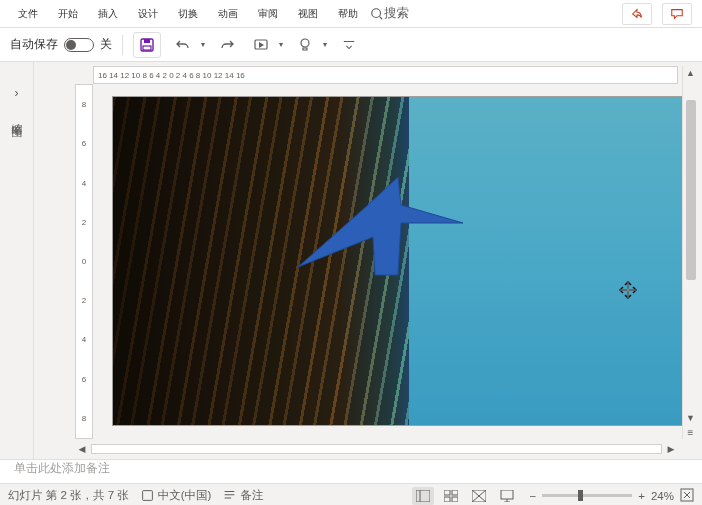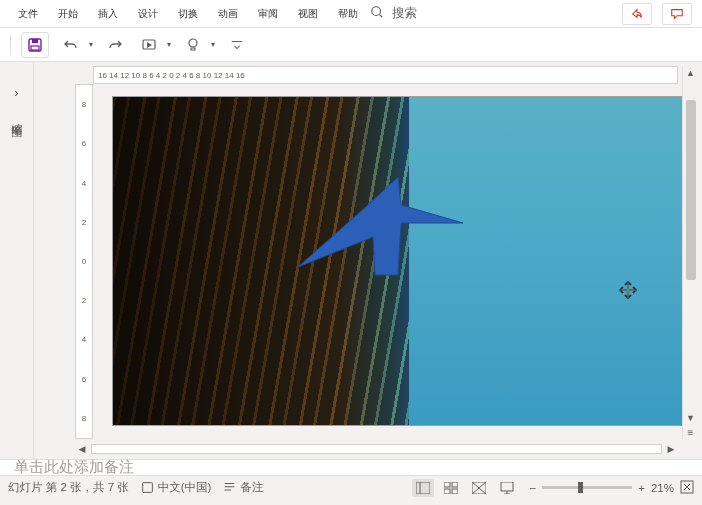--- a/index.html
+++ b/index.html
@@ -1,21 +1,21 @@
 <!DOCTYPE html>
 <html><head>
 <meta charset="utf-8">
 <style>
   * { margin: 0; padding: 0; box-sizing: border-box; font-family: "Segoe UI", "Microsoft YaHei", sans-serif; }
   body { width: 702px; height: 505px; background: #f3f2f1; overflow: hidden; position: relative; }
 
   .menubar { display: flex; align-items: center; height: 28px; padding: 0 10px; gap: 4px; background: #fff; border-bottom: 1px solid #e1dfdd; }
   .menubar .item { padding: 4px 8px; font-size: 10px; color: #323130; cursor: pointer; }
   .menubar .spacer { flex: 1; }
-  .menubar .search { display: flex; gap: 8px; color: #605e5c; font-size: 12.5px; }
+  .menubar .search { display: flex; align-items: center; gap: 0; color: #605e5c; font-size: 12.5px; }
   .menubar .icon-btn { width: 30px; height: 22px; border: 1px solid #e1dfdd; border-radius: 2px; display: flex; align-items: center; justify-content: center; margin-left: 6px; color: #c43e1c; }
   .icon-btn.orange { color: #c43e1c; }
 
   .toolbar { display: flex; align-items: center; height: 34px; padding: 0 10px; gap: 10px; background: #fff; border-bottom: 1px solid #e1dfdd; }
   .autosave { display: flex; align-items: center; gap: 6px; font-size: 12px; color: #323130; }
   .toggle { width: 30px; height: 14px; border: 1px solid #605e5c; border-radius: 7px; position: relative; background: #fff; }
   .toggle::after { content: ""; position: absolute; left: 1px; top: 1px; width: 10px; height: 10px; border-radius: 50%; background: #605e5c; }
   .tbtn { width: 24px; height: 26px; display: flex; align-items: center; justify-content: center; color: #605e5c; cursor: pointer; }
   .tbtn.save { width: 28px; height: 26px; border: 1px solid #e1dfdd; border-radius: 3px; }
   .caret { margin-left: -4px; font-size: 8px; color: #605e5c; }
@@ -46,21 +46,21 @@
   .slide-city { position: absolute; inset: 0; background: linear-gradient(90deg, #1a1208 0%, #2b2012 15%, #3a2d18 30%, #4a3a22 40%, #3291b8 55%, #3ea4c9 75%, #4cb4d8 100%); }
   .slide-city::before { content: ""; position: absolute; inset: 0; background:
     repeating-linear-gradient(100deg, rgba(255,200,100,0.35) 0 3px, rgba(30,20,10,0.55) 3px 14px, rgba(255,180,80,0.2) 14px 17px, rgba(10,8,5,0.5) 17px 30px);
     mix-blend-mode: overlay; }
   .slide-city::after { content: ""; position: absolute; top: 0; right: 0; bottom: 0; width: 48%; background: linear-gradient(180deg, #5ab0c6 0%, #4aa8c7 50%, #3a9bc1 100%); }
   .tower { position: absolute; top: 78px; left: 180px; width: 200px; height: 110px; }
   .tower svg { width: 100%; height: 100%; }
 
   .cursor { position: absolute; top: 183px; left: 505px; width: 20px; height: 20px; pointer-events: none; }
 
-  .notes { height: 16px; border-top: 1px solid #e1dfdd; background: #fff; display: flex; align-items: center; padding: 0 14px; font-size: 15px; color: #a19f9d; }
+  .notes { height: 24px; border-top: 1px solid #e1dfdd; background: #fff; display: flex; align-items: flex-start; padding: 0 14px; font-size: 12px; color: #a19f9d; }
 
   .status { height: 24px; background: #f3f2f1; border-top: 1px solid #e1dfdd; display: flex; align-items: center; padding: 0 8px; font-size: 11.5px; color: #605e5c; gap: 12px; }
   .status .sbtn { display: flex; align-items: center; gap: 4px; cursor: pointer; }
   .status .spacer { flex: 1; }
   .status .views { display: flex; gap: 6px; align-items: center; }
   .status .vbtn { width: 22px; height: 18px; display: flex; align-items: center; justify-content: center; color: #605e5c; }
   .status .vbtn.active { background: #e1dfdd; border-radius: 2px; }
   .status .zoom { display: flex; align-items: center; gap: 6px; }
   .status .zslider { width: 90px; height: 3px; background: #c8c6c4; position: relative; }
   .status .zslider::after { content: ""; position: absolute; left: 36px; top: -4px; width: 5px; height: 11px; background: #605e5c; }
@@ -92,20 +92,25 @@
       </svg>
   </div>
   <div class="icon-btn orange">
     <svg width="14" height="14" viewBox="0 0 16 16">
         <path d="M2 3h12v7H8l-3 3v-3H2z" fill="none" stroke="#c43e1c" stroke-width="1.2"></path>
       </svg>
   </div>
 </div>
 
 <div class="toolbar">
+  <div class="autosave">
+    <span>自动保存</span>
+    <div class="toggle"></div>
+    <span>关</span>
+  </div>
   <div class="sep"></div>
   <div class="tbtn save">
     <svg width="16" height="16" viewBox="0 0 16 16">
         <rect x="2" y="2" width="12" height="12" rx="1.5" fill="none" stroke="#7719aa" stroke-width="1.4"></rect>
         <rect x="5" y="2" width="6" height="4" fill="#7719aa"></rect>
         <rect x="4" y="9" width="8" height="4" fill="none" stroke="#7719aa" stroke-width="1.2"></rect>
       </svg>
   </div>
   <div class="tbtn">
     <svg width="16" height="16" viewBox="0 0 16 16">
@@ -242,21 +247,21 @@
           <rect x="1" y="0" width="12" height="9" fill="none" stroke="#605e5c"></rect>
           <line x1="7" y1="9" x2="7" y2="12" stroke="#605e5c"></line>
           <line x1="4" y1="12" x2="10" y2="12" stroke="#605e5c"></line>
         </svg>
       </div>
   </div>
   <div class="zoom">
     <span>−</span>
     <div class="zslider"></div>
     <span>+</span>
-    <span>21%</span>
+    <span>24%</span>
     <span>
       <svg width="14" height="14" viewBox="0 0 14 14">
           <rect x="1" y="1" width="12" height="12" fill="none" stroke="#605e5c"></rect>
           <path d="M4 4l6 6M10 4l-6 6" stroke="#605e5c"></path>
         </svg>
     </span>
   </div>
 </div>
 
 </body></html>

